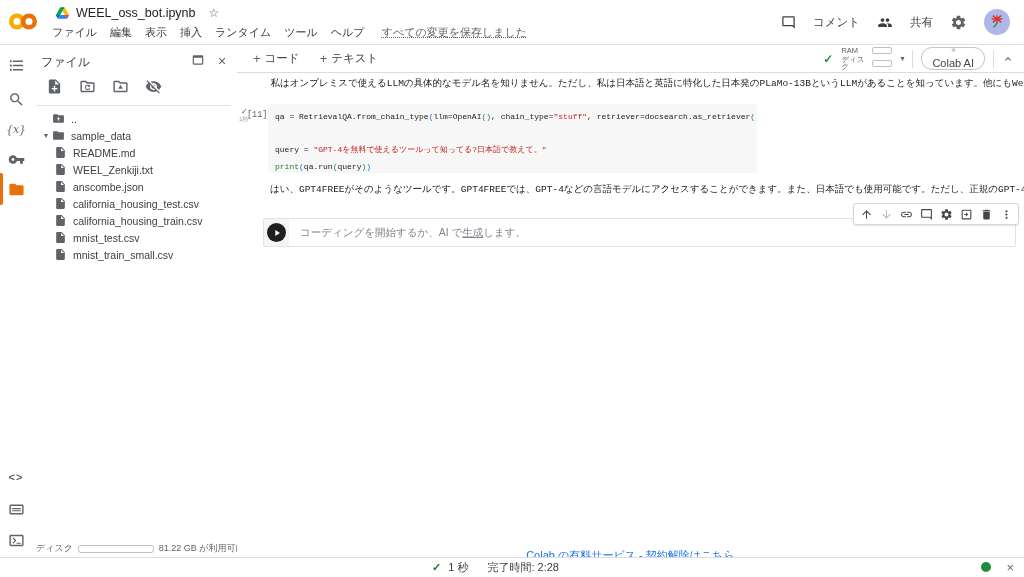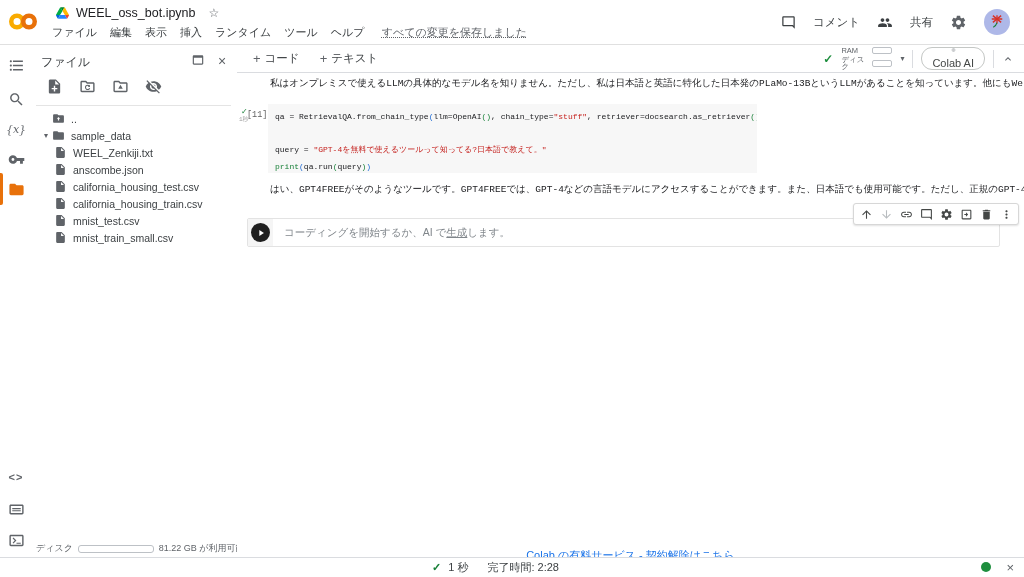--- a/index.html
+++ b/index.html
@@ -69,21 +69,21 @@
   .exec-count{position:absolute;left:10px;top:37px;font-size:8.5px;color:#616161;}
   .editor{position:absolute;left:31px;top:31px;width:489px;height:69px;background:#f7f7f7;padding:5px 0 0 7px;box-sizing:border-box;overflow:hidden;}
   .code-line{font-size:8px;line-height:16.5px;white-space:pre;}
   .tk-d{color:#202124}.tk-s{color:#c5221f}.tk-p1{color:#1967d2}.tk-p2{color:#188038}.tk-f{color:#188038}
   .output-line{top:110px;}
   .cell-toolbar{position:absolute;left:616px;top:130px;display:flex;align-items:center;gap:2px;background:#fff;
     border:1px solid #d7d7d7;border-radius:3px;padding:1px 3px;box-shadow:0 1px 2px rgba(0,0,0,.12);z-index:2;}
   .ct-btn{width:18px;height:18px;display:flex;align-items:center;justify-content:center;}
   .ct-btn svg{width:13px;height:13px;fill:#444746;}
   .ct-btn.dim svg{fill:#b8bcbf;}
-  .empty-cell{position:absolute;left:10px;top:145px;width:753px;height:29px;border:1px solid #e3e3e3;border-radius:2px;
+  .empty-cell{position:absolute;left:26px;top:145px;width:753px;height:29px;border:1px solid #e3e3e3;border-radius:2px;
     background:#fff;display:flex;box-sizing:border-box;z-index:1;}
   .run-strip{width:25px;background:#f5f5f5;display:flex;align-items:center;justify-content:center;flex:0 0 25px;}
   .play-btn{width:19px;height:19px;border-radius:50%;background:#1f1f1f;display:flex;align-items:center;justify-content:center;}
   .play-btn svg{width:10px;height:10px;fill:#fff;margin-left:1px;}
   .placeholder{margin-left:11px;font-size:10.5px;color:#80868b;line-height:27px;white-space:nowrap;}
   .placeholder .u{text-decoration:underline;}
   .footer-link{position:absolute;left:0;right:0;top:475px;text-align:center;font-size:11px;color:#1a73e8;z-index:0;}
   
   .statusbar{position:absolute;left:0;right:0;bottom:0;height:19px;background:#fff;border-top:1px solid #dadce0;z-index:5;}
   .sb-left{position:absolute;left:432px;top:0;height:18px;display:flex;align-items:center;gap:7px;font-size:11px;color:#3c4043;}
@@ -258,20 +258,28 @@
             </svg>
           </span>
           <span>sample_data</span>
         </div>
         <div class="tree-row" style="padding-left: 18px;">
           <span class="tree-ic">
             <svg class="" viewBox="0 0 24 24">
               <path d="M6 2c-1.1 0-1.99.9-1.99 2L4 20c0 1.1.89 2 1.99 2H18c1.1 0 2-.9 2-2V8l-6-6H6zm7 7V3.5L18.5 9H13z"></path>
             </svg>
           </span>
+          <span>README.md</span>
+        </div>
+        <div class="tree-row" style="padding-left: 18px;">
+          <span class="tree-ic">
+            <svg class="" viewBox="0 0 24 24">
+              <path d="M6 2c-1.1 0-1.99.9-1.99 2L4 20c0 1.1.89 2 1.99 2H18c1.1 0 2-.9 2-2V8l-6-6H6zm7 7V3.5L18.5 9H13z"></path>
+            </svg>
+          </span>
           <span>WEEL_Zenkiji.txt</span>
         </div>
         <div class="tree-row" style="padding-left: 18px;">
           <span class="tree-ic">
             <svg class="" viewBox="0 0 24 24">
               <path d="M6 2c-1.1 0-1.99.9-1.99 2L4 20c0 1.1.89 2 1.99 2H18c1.1 0 2-.9 2-2V8l-6-6H6zm7 7V3.5L18.5 9H13z"></path>
             </svg>
           </span>
           <span>anscombe.json</span>
         </div>
@@ -350,21 +358,21 @@
       <span class="vsep"></span>
       <span class="chev-btn">
         <svg viewBox="0 0 24 24">
             <path d="M7.4 15.4 12 10.8l4.6 4.6L18 14l-6-6-6 6z" fill="#5f6368"></path>
           </svg>
       </span>
     </div>
   </div>
 
   <div class="content">
-    <div class="clip-line mono" style="top:4px;">私はオンプレミスで使えるLLMの具体的なモデル名を知りません。ただし、私は日本語と英語に特化した日本発のPLaMo-13BというLLMがあることを知っています。他にもWe</div>
+    <div class="clip-line mono" style="top:4px;text-align:center;">私はオンプレミスで使えるLLMの具体的なモデル名を知りません。ただし、私は日本語と英語に特化した日本発のPLaMo-13BというLLMがあることを知っています。他にもWe</div>
 
     <div class="gutter-check">✓</div>
     <div class="gutter-time mono">1秒</div>
     <div class="exec-count mono">[11]</div>
 
     <div class="editor mono">
         <div class="code-line"><span class="tk-d">qa = RetrievalQA.from_chain_type</span><span class="tk-p1">(</span><span class="tk-d">llm=OpenAI</span><span class="tk-p2">()</span><span class="tk-d">, chain_type=</span><span class="tk-s">"stuff"</span><span class="tk-d">, retriever=docsearch.as_retriever</span><span class="tk-p2">()</span></div>
         <div class="code-line">&nbsp;</div>
         <div class="code-line"><span class="tk-d">query = </span><span class="tk-s">"GPT-4を無料で使えるツールって知ってる?日本語で教えて。"</span></div>
         <div class="code-line"><span class="tk-f">print</span><span class="tk-p1">(</span><span class="tk-d">qa.run</span><span class="tk-p2">(</span><span class="tk-d">query</span><span class="tk-p2">)</span><span class="tk-p1">)</span></div>

